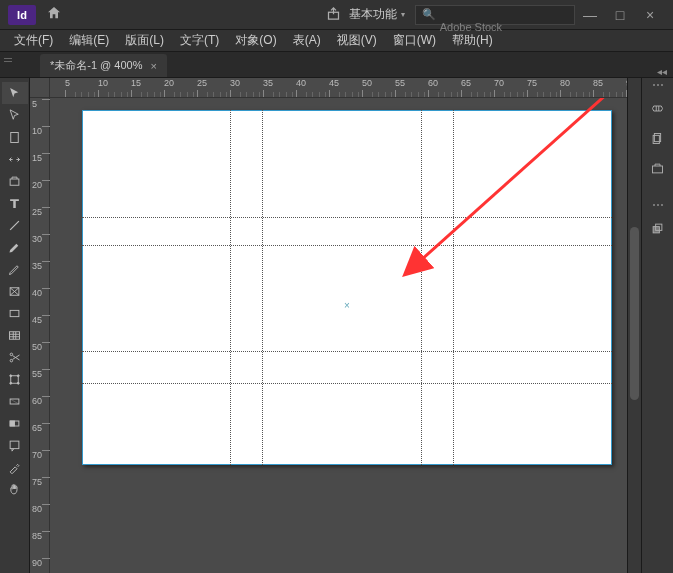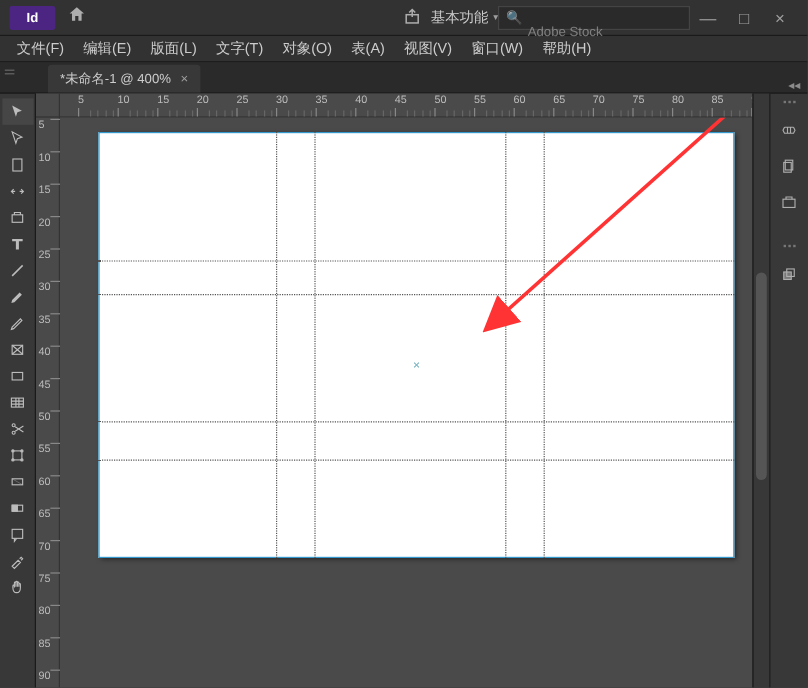--- a/index.html
+++ b/index.html
@@ -1,23 +1,23 @@
 <!DOCTYPE html>
 <html><head>
 <meta charset="utf-8">
 <style>
 * { margin: 0; padding: 0; box-sizing: border-box; }
 body { width: 673px; height: 573px; background: #323232; font-family: sans-serif; font-size: 12px; color: #ccc; overflow: hidden; }
 
 .titlebar { height: 30px; background: #323232; display: flex; align-items: center; padding: 0 8px; border-bottom: 1px solid #1a1a1a; }
-.titlebar .logo { width: 38px; height: 20px; background: #4c2582; color: #fff; display: flex; align-items: center; justify-content: center; font-weight: bold; font-size: 11px; border-radius: 2px; }
+.titlebar .logo { width: 28px; height: 20px; background: #4c2582; color: #fff; display: flex; align-items: center; justify-content: center; font-weight: bold; font-size: 11px; border-radius: 2px; }
 .titlebar .home { margin-left: 10px; font-size: 16px; opacity: .8; cursor: pointer; }
 .titlebar .flex { flex: 1; }
 .titlebar .share { margin-right: 8px; font-size: 14px; opacity: .8; cursor: pointer; }
-.titlebar .workspace { cursor: pointer; display: flex; align-items: center; }
+.titlebar .workspace { margin-right: 10px; cursor: pointer; display: flex; align-items: center; }
 .titlebar .workspace .chev { font-size: 8px; margin-left: 4px; opacity: .7; }
 .titlebar .search { background: #2a2a2a; border: 1px solid #444; padding: 2px 6px; width: 160px; height: 20px; display: flex; align-items: center; }
 .titlebar .search .mag { font-size: 11px; margin-right: 4px; opacity: .7; }
 .titlebar .search .ph { opacity: .5; font-size: 11px; margin-top: 24px; }
 .titlebar .winbtns { margin-left: auto; display: flex; }
 .titlebar .winbtn { width: 30px; text-align: center; opacity: .7; font-size: 14px; cursor: pointer; }
 
 .menubar { height: 22px; background: #323232; display: flex; align-items: center; padding: 0 6px; border-bottom: 1px solid #1a1a1a; }
 .menubar .item { padding: 0 8px; cursor: pointer; font-size: 12px; }
 

